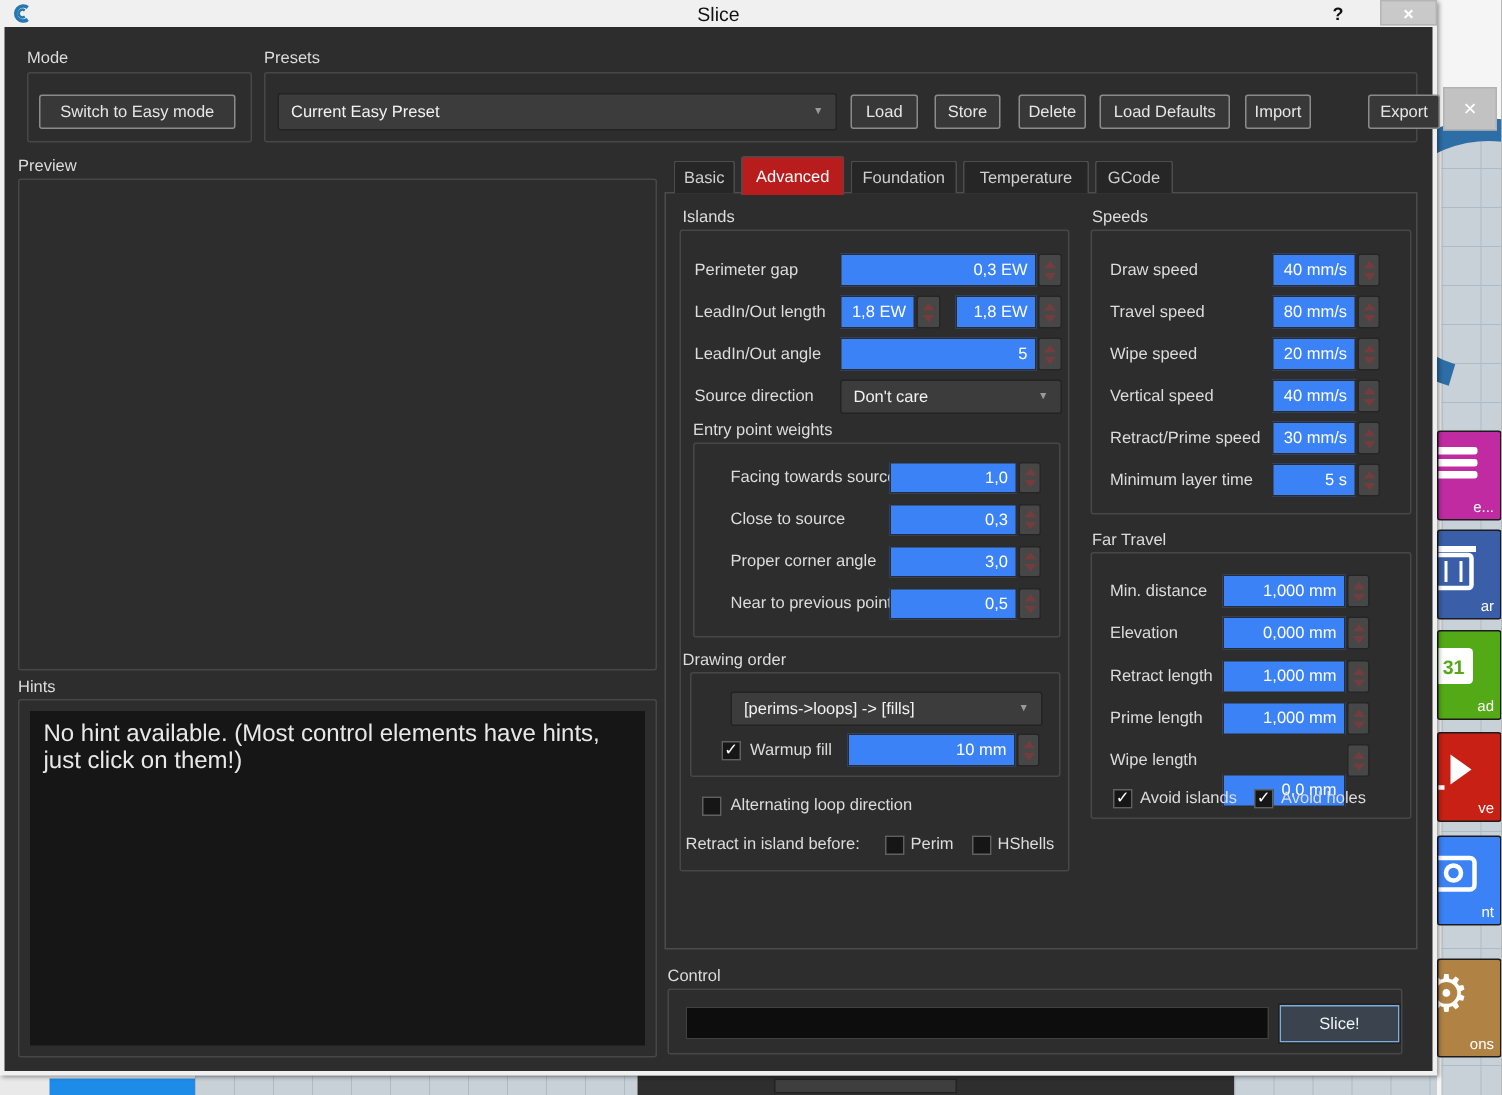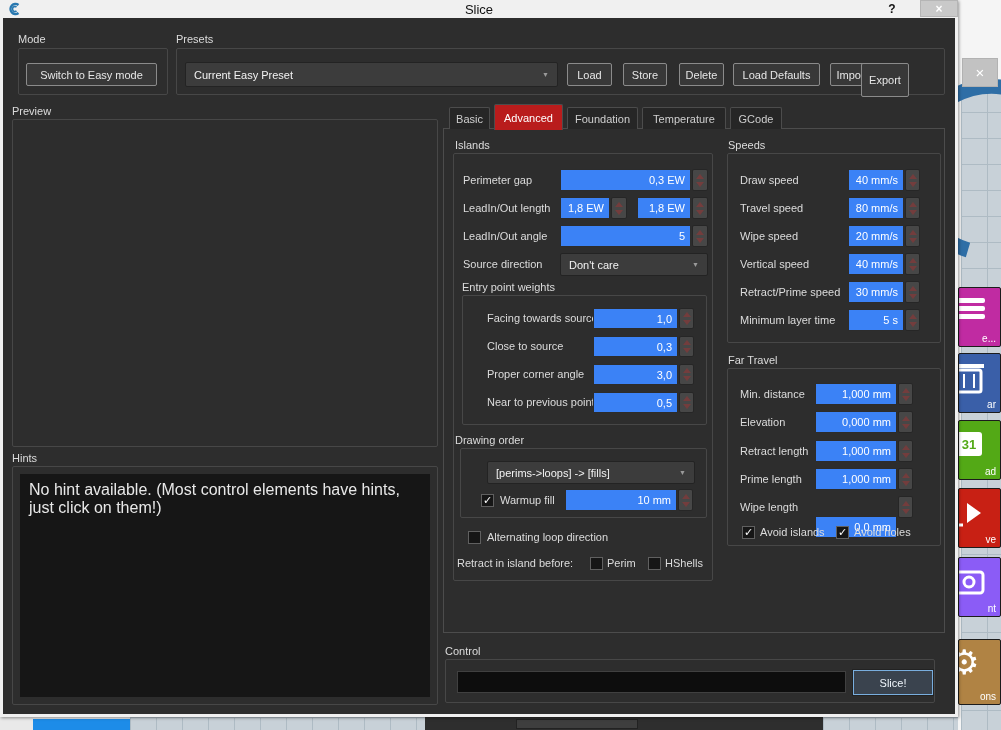--- a/index.html
+++ b/index.html
@@ -83,21 +83,21 @@
     </svg>
     <span class="frag">ad</span>
   </div>
   <div class="abs tbbtn" style="left:958px;top:488px;width:43px;height:60px;background:#c82014;">
     <svg width="34" height="32" viewBox="0 0 34 32">
       <path d="M4 4 L4 28 L12 28" fill="none" stroke="#fff" stroke-width="3"></path>
       <path d="M16 6 L30 16 L16 26 Z" fill="#fff"></path>
     </svg>
     <span class="frag">ve</span>
   </div>
-  <div class="abs tbbtn" style="left:958px;top:557px;width:43px;height:60px;background:#8b5cf6;">
+  <div class="abs tbbtn" style="left:958px;top:557px;width:43px;height:60px;background:#3b82f6;">
     <svg width="34" height="30" viewBox="0 0 34 30">
       <rect x="3" y="6" width="29" height="21" rx="3" fill="none" stroke="#fff" stroke-width="3"></rect>
       <circle cx="18" cy="16" r="5" fill="none" stroke="#fff" stroke-width="3"></circle>
     </svg>
     <span class="frag">nt</span>
   </div>
   <div class="abs tbbtn" style="left:958px;top:639px;width:43px;height:66px;background:#b08344;">
     <span class="gear">⚙</span>
     <span class="frag">ons</span>
   </div>
@@ -128,21 +128,21 @@
   <div class="abs btn" style="left:26px;top:63px;width:131px;height:23px;">Switch to Easy mode</div>
 
   <div class="abs lbl" style="left:176px;top:33px;">Presets</div>
   <div class="abs gbox" style="left:176px;top:48px;width:769px;height:47px;"></div>
   <div class="abs dd" style="left:185px;top:62px;width:373px;height:25px;">Current Easy Preset</div>
   <div class="abs btn" style="left:567px;top:63px;width:45px;height:23px;">Load</div>
   <div class="abs btn" style="left:623px;top:63px;width:44px;height:23px;">Store</div>
   <div class="abs btn" style="left:679px;top:63px;width:45px;height:23px;">Delete</div>
   <div class="abs btn" style="left:733px;top:63px;width:87px;height:23px;">Load Defaults</div>
   <div class="abs btn" style="left:830px;top:63px;width:44px;height:23px;">Import</div>
-  <div class="abs btn" style="left:861px;top:63px;width:48px;height:34px;">Export</div>
+  <div class="abs btn" style="left:912px;top:63px;width:48px;height:23px;">Export</div>
 
   <div class="abs lbl" style="left:12px;top:105px;">Preview</div>
   <div class="abs gbox" style="left:12px;top:119px;width:426px;height:328px;"></div>
 
   <div class="abs lbl" style="left:12px;top:452px;">Hints</div>
   <div class="abs gbox" style="left:12px;top:466px;width:426px;height:239px;"></div>
   <div class="abs hints-inner" style="left:20px;top:474px;width:410px;height:223px;">
     <span>No hint available. (Most control elements have hints, just click on them!)</span>
   </div>
 

